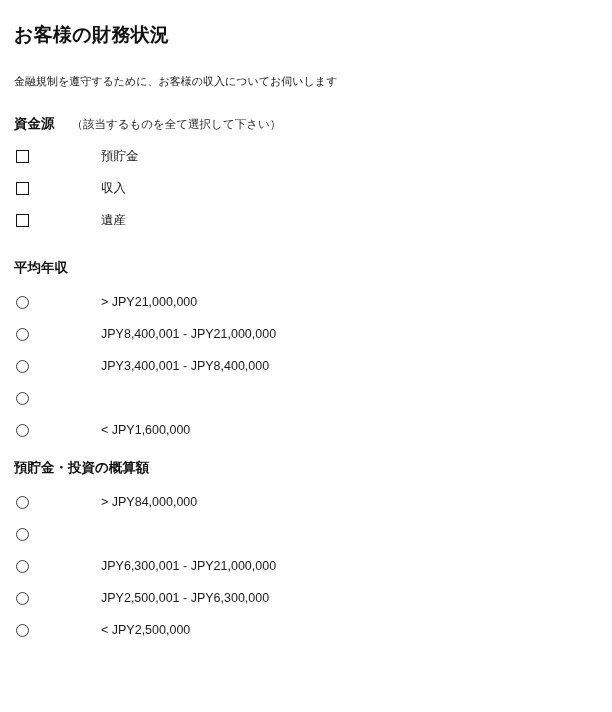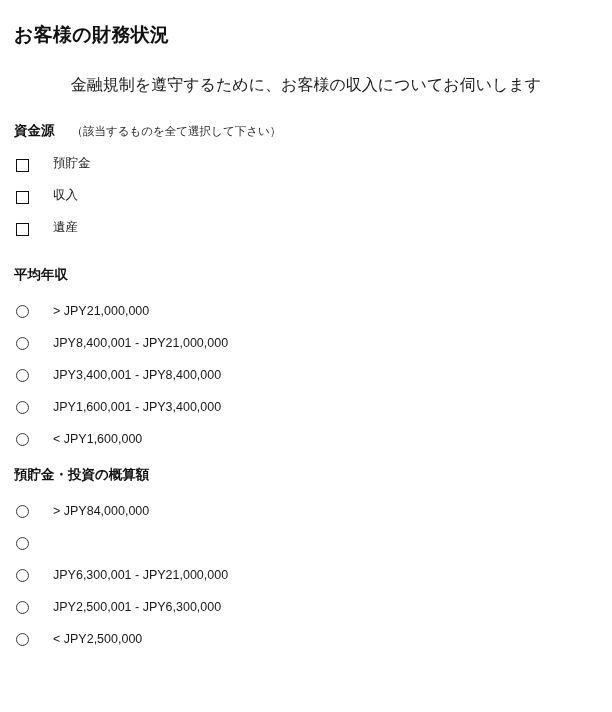--- a/index.html
+++ b/index.html
@@ -21,46 +21,46 @@
     height: 712px;
   }
   .page-title {
     font-size: 19px;
     font-weight: bold;
     color: #111111;
     margin: 0 0 26px 0;
     letter-spacing: 0.3px;
   }
   .intro {
-    font-size: 16px;
+    font-size: 11px;
     color: #1a1a1a;
     margin: 0 0 26px 0;
     line-height: 1.4;
-    text-align: center;
   }
   .section-head {
     font-size: 13.5px;
     font-weight: bold;
     color: #111111;
     margin: 0 0 14px 0;
     display: flex;
     align-items: baseline;
     gap: 16px;
   }
   .section-head .hint {
     font-size: 11.5px;
     font-weight: normal;
     color: #2a2a2a;
     margin-left: 1px;
   }
   .opt-row {
     display: flex;
-    align-items: flex-end;
+    align-items: center;
     margin-bottom: 14px;
     min-height: 18px;
+    gap: 48px;
   }
   .checkbox {
     width: 13px;
     height: 13px;
     border: 1.6px solid #111111;
     background: #ffffff;
     box-sizing: border-box;
     flex: 0 0 auto;
     margin-left: 2px;
   }
@@ -135,21 +135,20 @@
     <div class="opt-row">
       <span class="radio"></span>
       <span class="opt-label">JPY8,400,001 - JPY21,000,000</span>
     </div>
     <div class="opt-row">
       <span class="radio"></span>
       <span class="opt-label">JPY3,400,001 - JPY8,400,000</span>
     </div>
     <div class="opt-row">
       <span class="radio"></span>
-      <span class="opt-label">JPY1,600,001 - JPY3,400,000</span>
     </div>
     <div class="opt-row">
       <span class="radio"></span>
       <span class="opt-label">&lt; JPY1,600,000</span>
     </div>
   </div>
 
   <div class="group-gap-2"></div>
 
   <div class="block">

